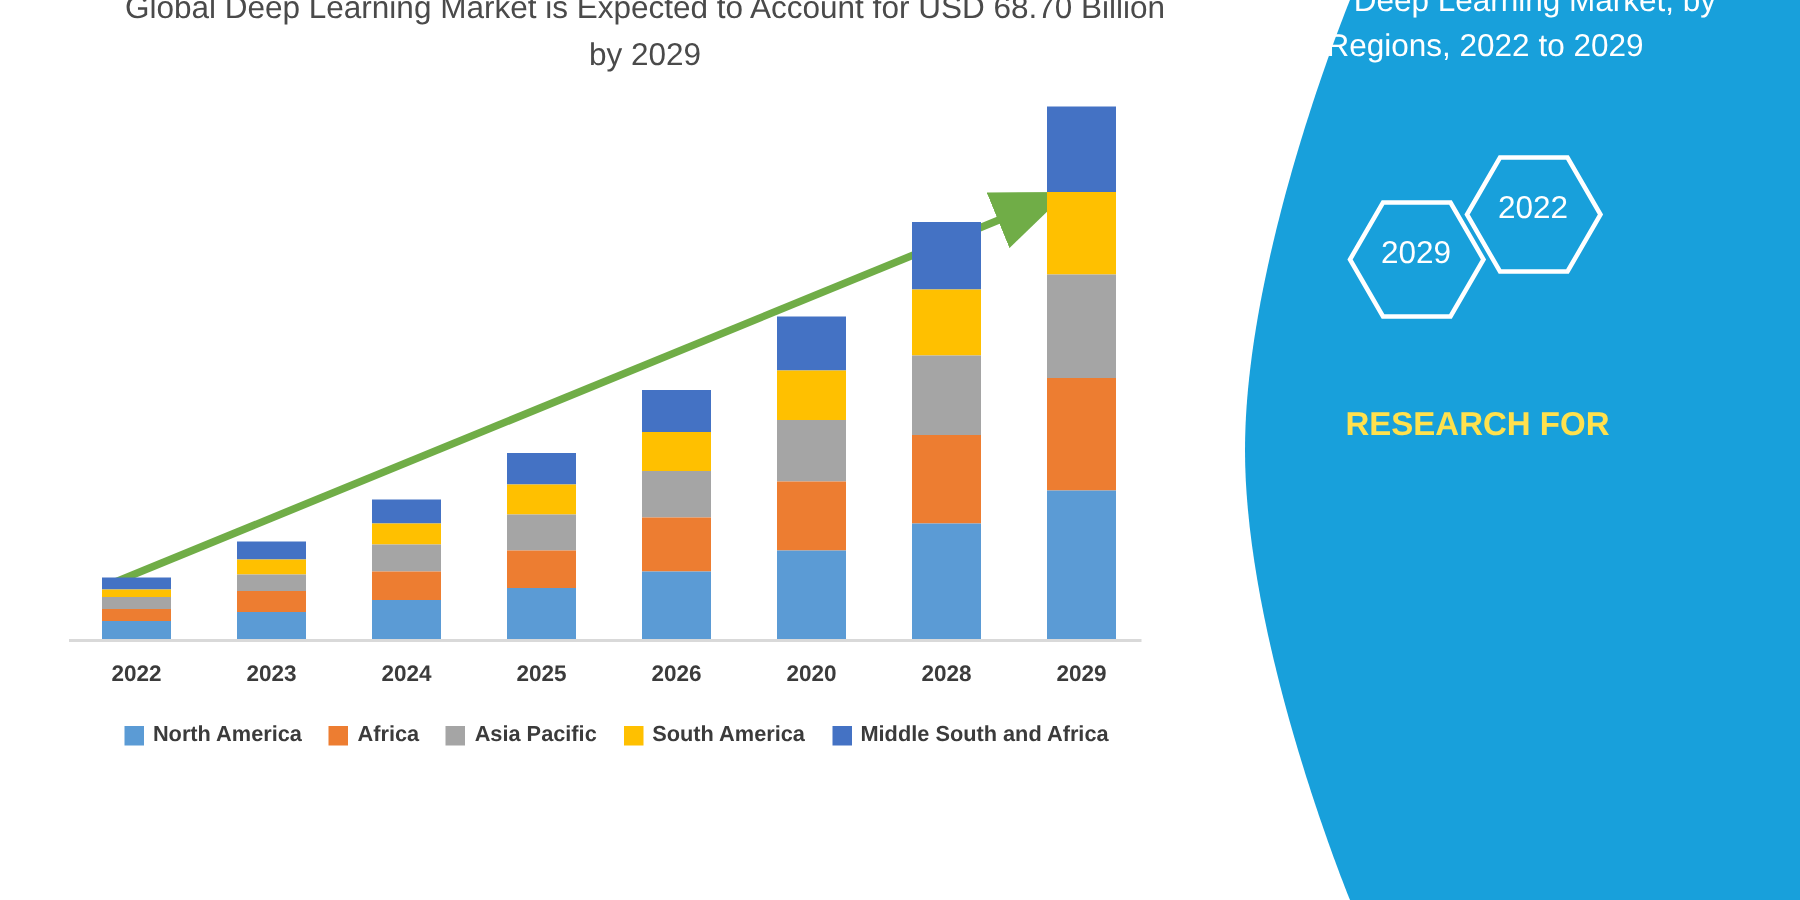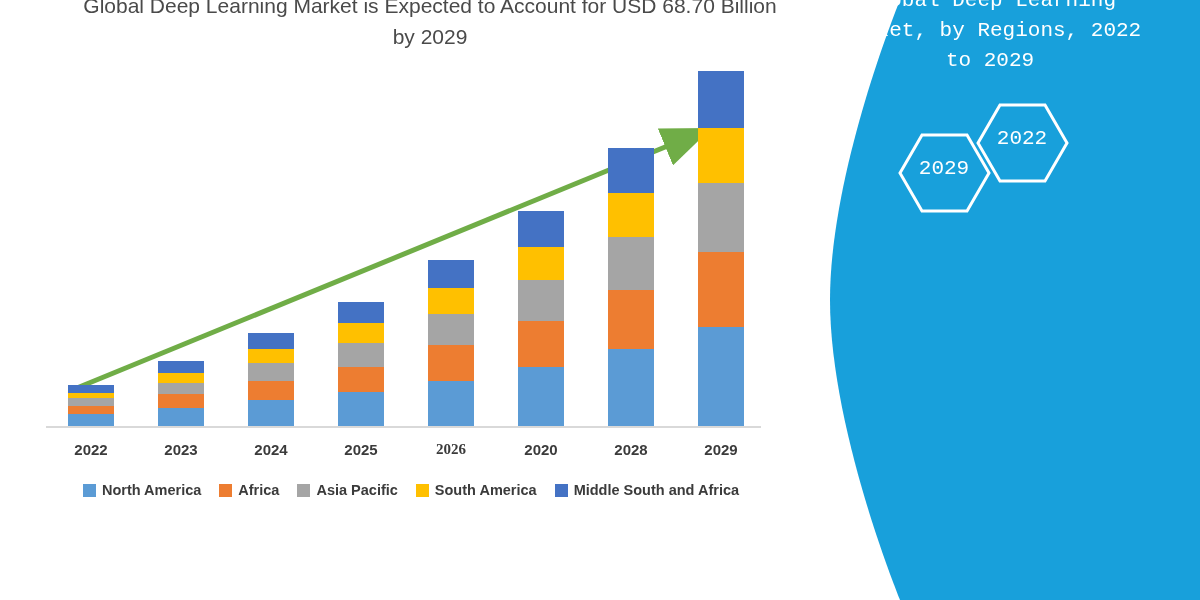--- a/index.html
+++ b/index.html
@@ -11,21 +11,21 @@
     position:relative;
   }
   
   #right-panel{
     position:absolute;top:0;right:0;width:430px;height:600px;
     overflow:hidden;
   }
   #right-panel svg{position:absolute;top:0;left:0;}
   .panel-content{
     position:absolute;top:0;left:0;width:430px;height:468px;
-    color:#ffffff;text-align:center;font-family:Liberation Mono, monospace;
+    color:#ffffff;text-align:center;
   }
   #panel-title{
     position:absolute;top:-14px;left:50px;width:340px;
     font-size:21px;line-height:30px;color:#ffffff;
   }
   .hex-wrap{position:absolute;top:95px;left:100px;width:280px;height:125px;}
   .hex-label{
     position:absolute;color:#ffffff;font-size:21px;
   }
   #research-text{
@@ -133,21 +133,21 @@
         <div class="seg" style="height: 69.0278px; background: rgb(165, 165, 165);"></div>
         <div class="seg" style="height: 74.9444px; background: rgb(237, 125, 49);"></div>
         <div class="seg" style="height: 98.6111px; background: rgb(91, 155, 213);"></div>
       </div>
     </div>
   <div id="ticks">
       <div class="tick" style="left: 46px;">2022</div>
       <div class="tick" style="left: 136px;">2023</div>
       <div class="tick" style="left: 226px;">2024</div>
       <div class="tick" style="left: 316px;">2025</div>
-      <div class="tick" style="left: 406px; font-family: Liberation Serif, serif;">2026</div>
+      <div class="tick" style="left: 406px;">2026</div>
       <div class="tick" style="left: 496px;">2020</div>
       <div class="tick" style="left: 586px;">2028</div>
       <div class="tick" style="left: 676px;">2029</div>
     </div>
 
   <div id="legend">
       <div class="legend-item">
         <span class="legend-swatch" style="background: rgb(91, 155, 213);"></span>
         <span>North America</span>
       </div>
@@ -180,15 +180,16 @@
     <div class="hex-wrap">
       <svg width="280" height="125" viewBox="0 0 280 125">
         <polygon points="130,10 175,10 197,48 175,86 130,86 108,48" fill="none" stroke="#ffffff" stroke-width="3"></polygon>
         <polygon points="52,40 97,40 119,78 97,116 52,116 30,78" fill="none" stroke="#ffffff" stroke-width="3"></polygon>
       </svg>
       <div class="hex-label" style="left:44px;top:62px;width:60px;text-align:center;">2029</div>
       <div class="hex-label" style="left:122px;top:32px;width:60px;text-align:center;">2022</div>
     </div>
 
     <div id="research-text">
+      <div>RESEARCH FOR</div>
     </div>
   </div>
 </div>
 
 </body></html>

